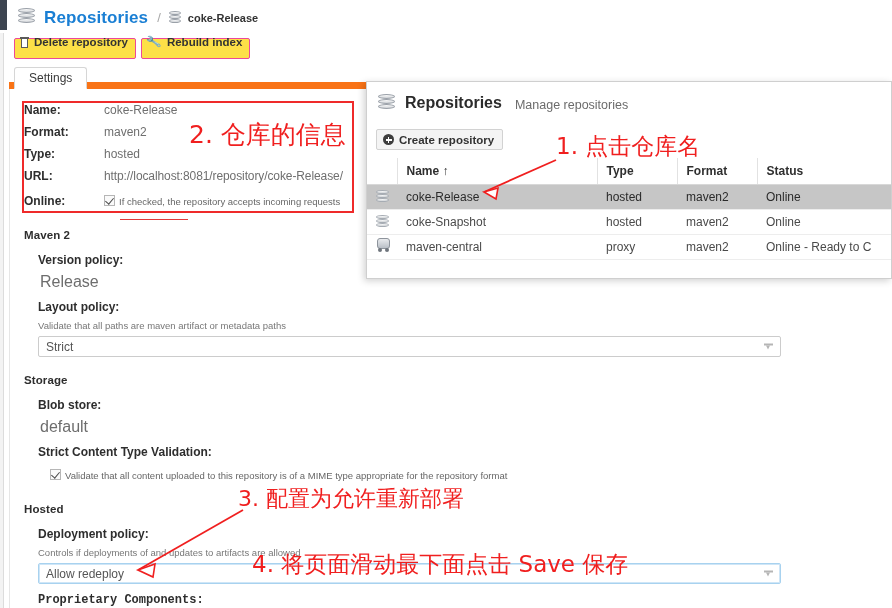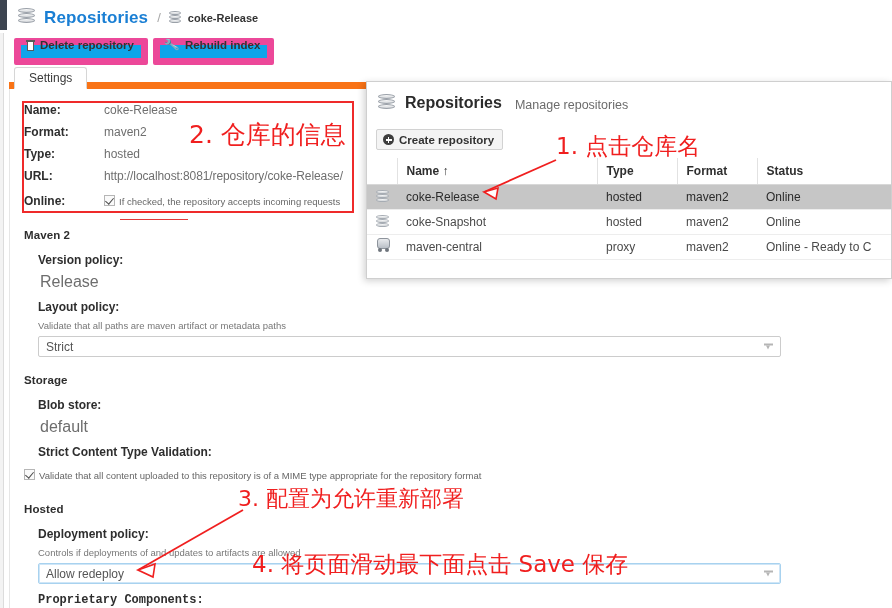--- a/index.html
+++ b/index.html
@@ -128,22 +128,22 @@
     display: flex;
     gap: 5px;
     padding-left: 5px;
   }
   .tb-btn {
     display: inline-flex;
     align-items: center;
     gap: 5px;
     height: 21px;
     padding: 0 7px 13px 5px;
-    background: #0ea5e9;
-    border: 7px solid #ec4899;
+    background: #fde047;
+    border: 1px solid #ec4899;
     border-radius: 2px;
     font-size: 11.5px;
     font-weight: bold;
     color: #333333;
     cursor: pointer;
   }
   .trash-icon {
     position: relative;
     width: 9px; height: 11px;
     display: inline-block;
@@ -504,21 +504,21 @@
         <span>Strict</span>
         <span class="caret"></span>
       </div>
     </div>
 
     <div class="form-area" style="top:285px;">
       <div class="grp-title">Storage</div>
       <div class="fld-label" style="margin:12px 0 0 14px;">Blob store:</div>
       <div class="fld-value" style="margin:6px 0 0 16px;">default</div>
       <div class="fld-label" style="margin:9px 0 0 14px;">Strict Content Type Validation:</div>
-      <div style="margin:6px 0 0 0;">
+      <div style="margin:6px 0 0 26px;">
         <span class="chk"></span><span class="chk-text">Validate that all content uploaded to this repository is of a MIME type appropriate for the repository format</span>
       </div>
     </div>
 
     <div class="form-area" style="top:414px;">
       <div class="grp-title">Hosted</div>
       <div class="fld-label" style="margin:12px 0 0 14px;">Deployment policy:</div>
       <div class="fld-hint" style="margin:6px 0 0 14px;">Controls if deployments of and updates to artifacts are allowed</div>
       <div class="select-box focused" style="margin:5px 0 0 14px; width:743px;">
         <span>Allow redeploy</span>

